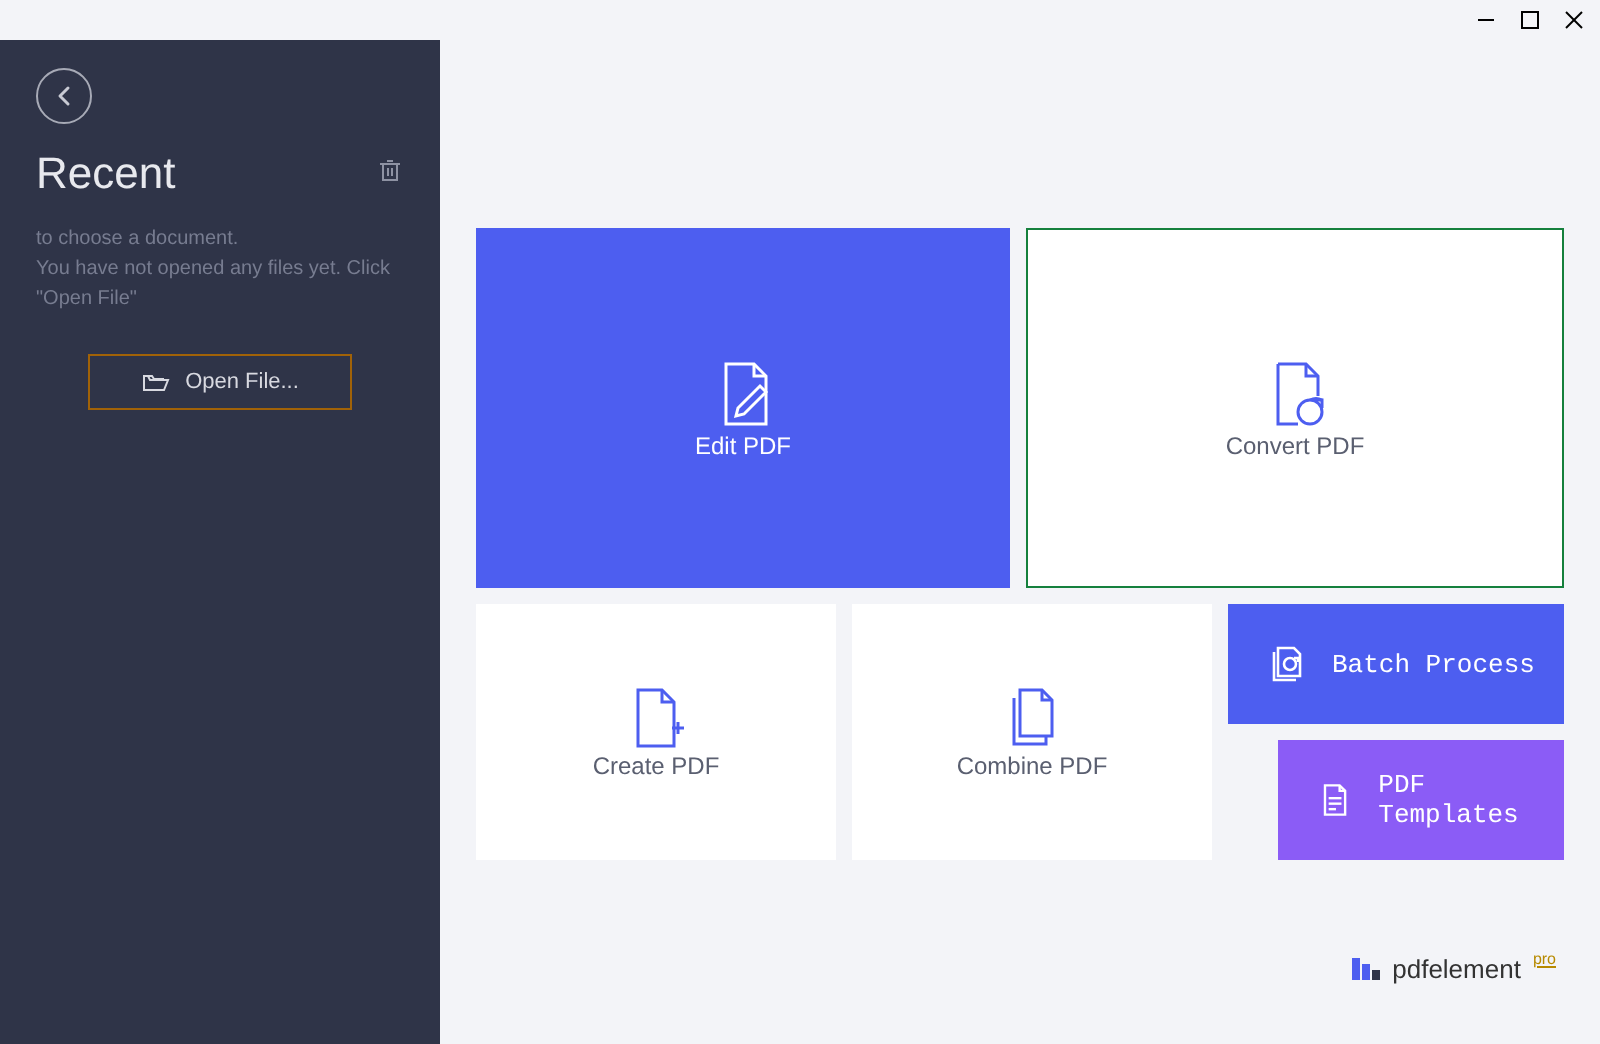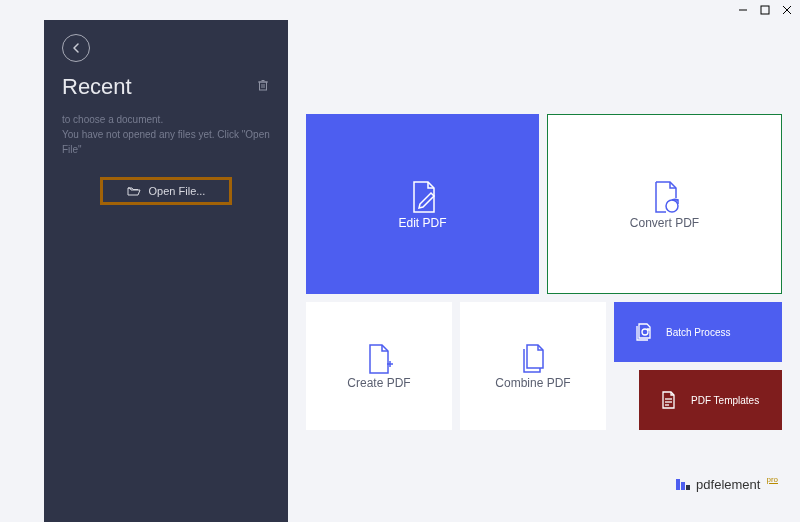--- a/index.html
+++ b/index.html
@@ -21,25 +21,25 @@
     font-size: 11px; line-height: 1;
     color: #000; cursor: pointer;
   }
   .body {
     flex: 1;
     display: flex;
     overflow: hidden;
   }
   
   .sidebar {
-    width: 244px;
+    width: 220px;
     background: #2f3448;
     color: #d7d8de;
     padding: 8px 0 0 0;
-    display: flex; flex-direction: column; margin-left: 44px;
+    display: flex; flex-direction: column;
   }
   .back-btn {
     width: 28px; height: 28px;
     margin: 6px 0 12px 18px;
     border: 1.5px solid #a7aab6;
     border-radius: 50%;
     display: flex; align-items: center; justify-content: center;
     cursor: pointer;
   }
   .back-btn svg { stroke: #c8cad3; }
@@ -52,21 +52,21 @@
   }
   .trash-icon svg { stroke: #8e92a3; }
   .hint {
     font-size: 10px; color: #777c90;
     padding: 12px 18px 0 18px;
     line-height: 1.5;
   }
   .open-file-btn {
     margin: 20px auto 0 auto;
     width: 132px; height: 28px;
-    border: 3px solid #a16207;
+    border: 1px solid #a16207;
     display: flex; align-items: center; justify-content: center;
     gap: 8px;
     color: #d8d9e0;
     font-size: 11px;
     cursor: pointer;
   }
   .open-file-btn svg { stroke: #d8d9e0; }
 
   
   .main {
@@ -112,22 +112,22 @@
     height: 60px;
     display: flex; flex-direction: row;
     align-items: center; justify-content: flex-start;
     gap: 12px;
     padding-left: 18px;
     color: #fff;
     cursor: pointer;
   }
   .tile-small svg { stroke: #fff; fill: none; }
   .tile-batch { background: #4d5ef0; }
-  .tile-templates { background: #7f1d1d; margin-left: 25px; }
-  .tile-small .label { font-size: 10px; }
+  .tile-templates { background: #8b5cf6; margin-left: 25px; }
+  .tile-small .label { font-size: 13px; font-family: Liberation Mono, monospace; }
 
   .brand {
     position: absolute;
     right: 22px;
     bottom: 30px;
     display: flex; align-items: center; gap: 6px;
     font-size: 13px; color: #333;
   }
   .brand .mark {
     display: inline-flex; gap: 1px;

